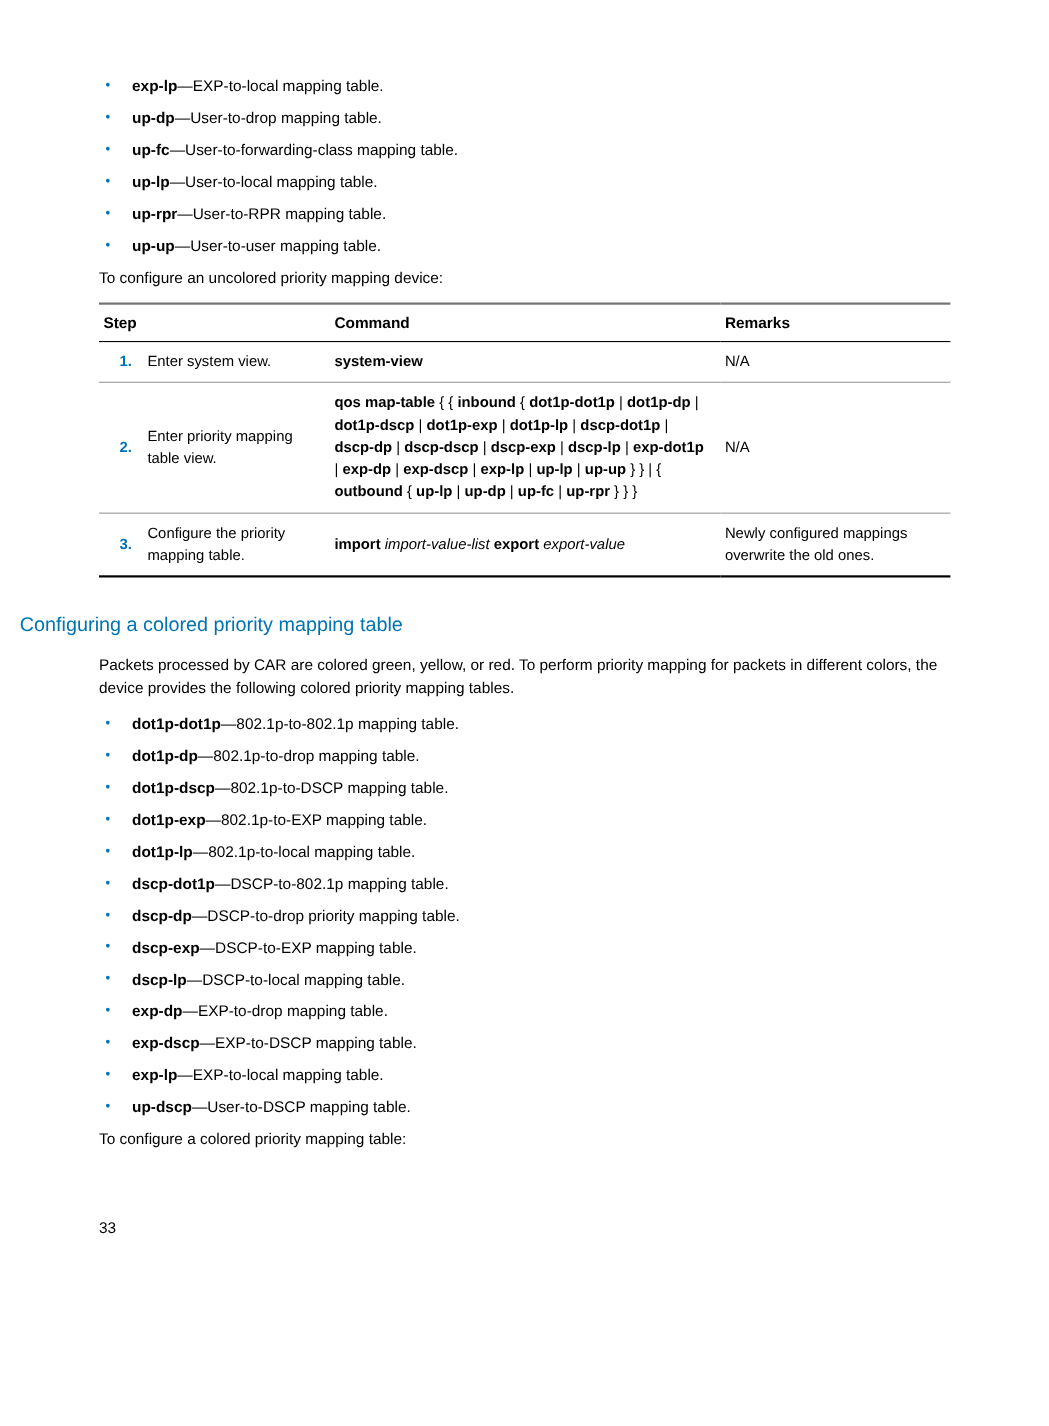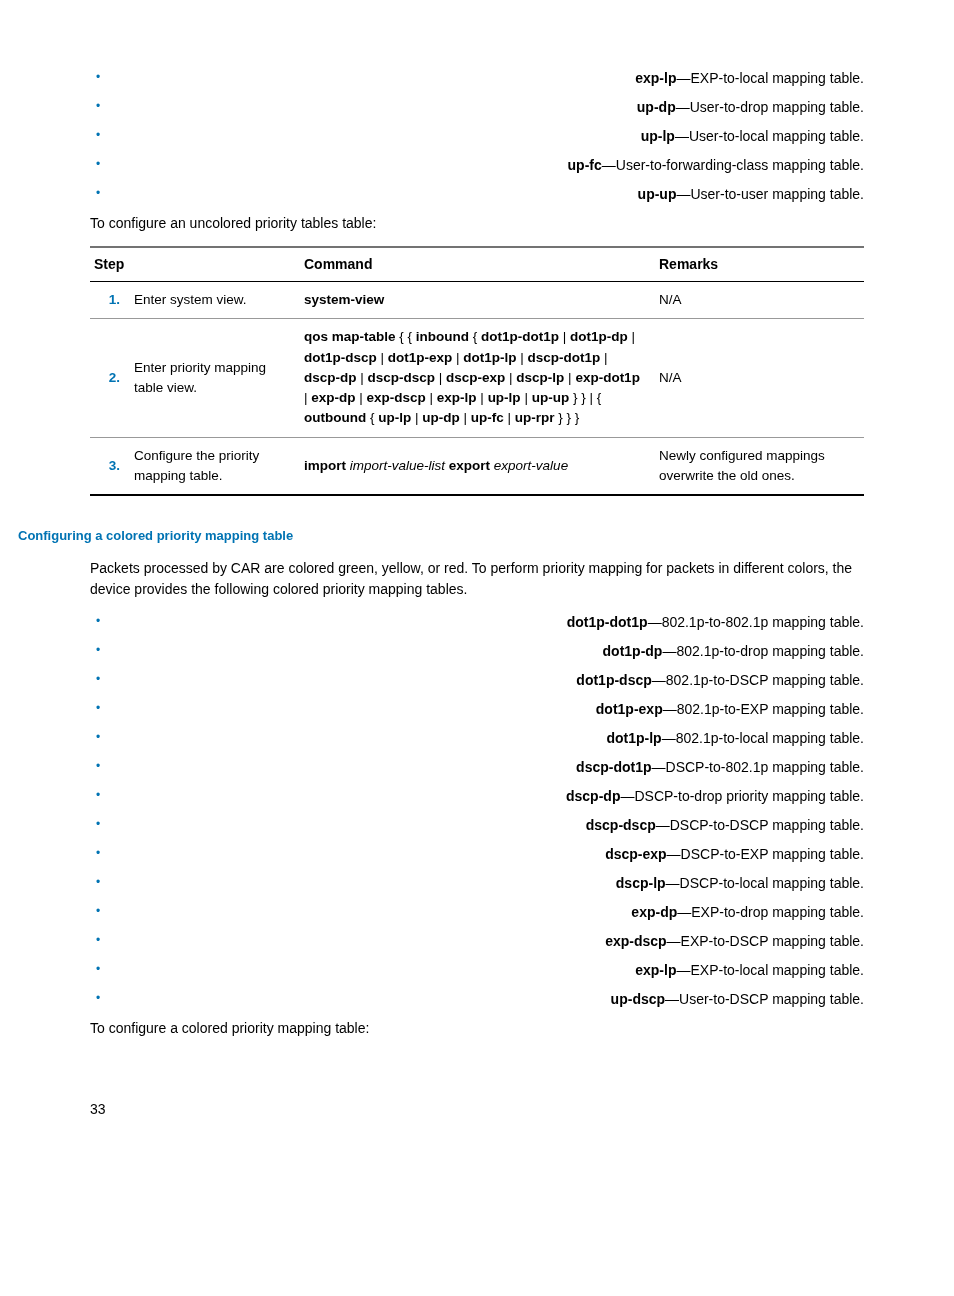--- a/index.html
+++ b/index.html
@@ -6,34 +6,33 @@
       font-family: Arial, Helvetica, sans-serif;
       font-size: 14px;
       color: #000;
       margin: 0;
       padding: 60px 90px;
       width: 774px;
       line-height: 1.5;
     }
     .section-heading {
       color: #0073b3;
-      font-size: 13px;
-      font-weight: bold;
+      font-size: 18px;
+      font-weight: normal;
       margin-top: 30px;
       margin-bottom: 12px;
       margin-left: -72px;
     }
     .paragraph {
       margin: 8px 0 12px 0;
     }
     ul.bullet-list {
       list-style: none;
       margin: 0;
       padding: 0;
-      text-align: right;
     }
     ul.bullet-list li {
       position: relative;
       padding-left: 30px;
       margin: 8px 0;
     }
     ul.bullet-list li::before {
       content: "•";
       color: #0073b3;
       position: absolute;
@@ -81,26 +80,27 @@
       margin-top: 60px;
       font-size: 14px;
     }
   </style>
 </head>
 <body>
 
 <ul class="bullet-list" id="list1">
     <li><b>exp-lp</b>—EXP-to-local mapping table.</li>
     <li><b>up-dp</b>—User-to-drop mapping table.</li>
+    <li><b>up-fc</b>—User-to-forwarding-class mapping table.</li>
     <li><b>up-lp</b>—User-to-local mapping table.</li>
-    <li><b>up-fc</b>—User-to-forwarding-class mapping table.</li>
+    <li><b>up-rpr</b>—User-to-RPR mapping table.</li>
     <li><b>up-up</b>—User-to-user mapping table.</li>
   </ul>
 
-<p class="paragraph">To configure an uncolored priority tables table:</p>
+<p class="paragraph">To configure an uncolored priority mapping device:</p>
 
 <table class="steps">
   <colgroup>
     <col style="width:32px">
     <col class="c-step">
     <col class="c-cmd">
     <col class="c-rem">
   </colgroup>
   <thead>
     <tr>
@@ -136,21 +136,20 @@
 <p class="paragraph">Packets processed by CAR are colored green, yellow, or red. To perform priority mapping for packets in different colors, the device provides the following colored priority mapping tables.</p>
 
 <ul class="bullet-list" id="list2">
     <li><b>dot1p-dot1p</b>—802.1p-to-802.1p mapping table.</li>
     <li><b>dot1p-dp</b>—802.1p-to-drop mapping table.</li>
     <li><b>dot1p-dscp</b>—802.1p-to-DSCP mapping table.</li>
     <li><b>dot1p-exp</b>—802.1p-to-EXP mapping table.</li>
     <li><b>dot1p-lp</b>—802.1p-to-local mapping table.</li>
     <li><b>dscp-dot1p</b>—DSCP-to-802.1p mapping table.</li>
     <li><b>dscp-dp</b>—DSCP-to-drop priority mapping table.</li>
-    <li><b>dscp-dscp</b>—DSCP-to-DSCP mapping table.</li>
     <li><b>dscp-exp</b>—DSCP-to-EXP mapping table.</li>
     <li><b>dscp-lp</b>—DSCP-to-local mapping table.</li>
     <li><b>exp-dp</b>—EXP-to-drop mapping table.</li>
     <li><b>exp-dscp</b>—EXP-to-DSCP mapping table.</li>
     <li><b>exp-lp</b>—EXP-to-local mapping table.</li>
     <li><b>up-dscp</b>—User-to-DSCP mapping table.</li>
   </ul>
 
 <p class="paragraph">To configure a colored priority mapping table:</p>
 

